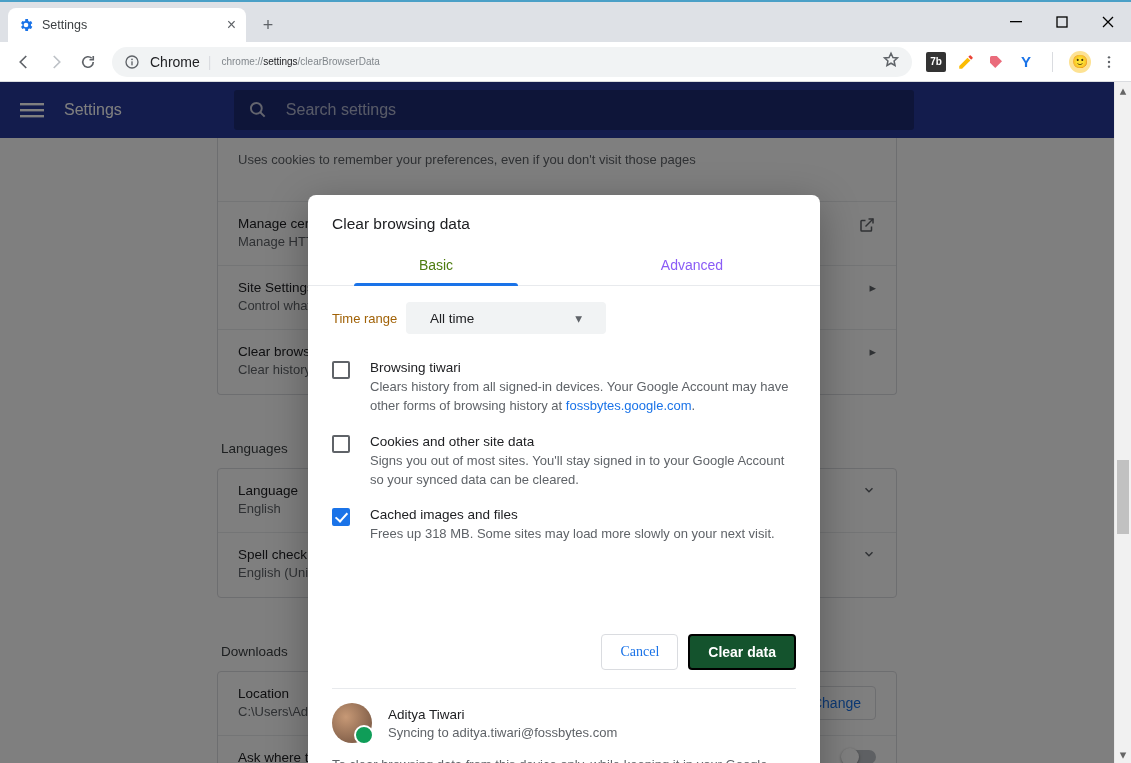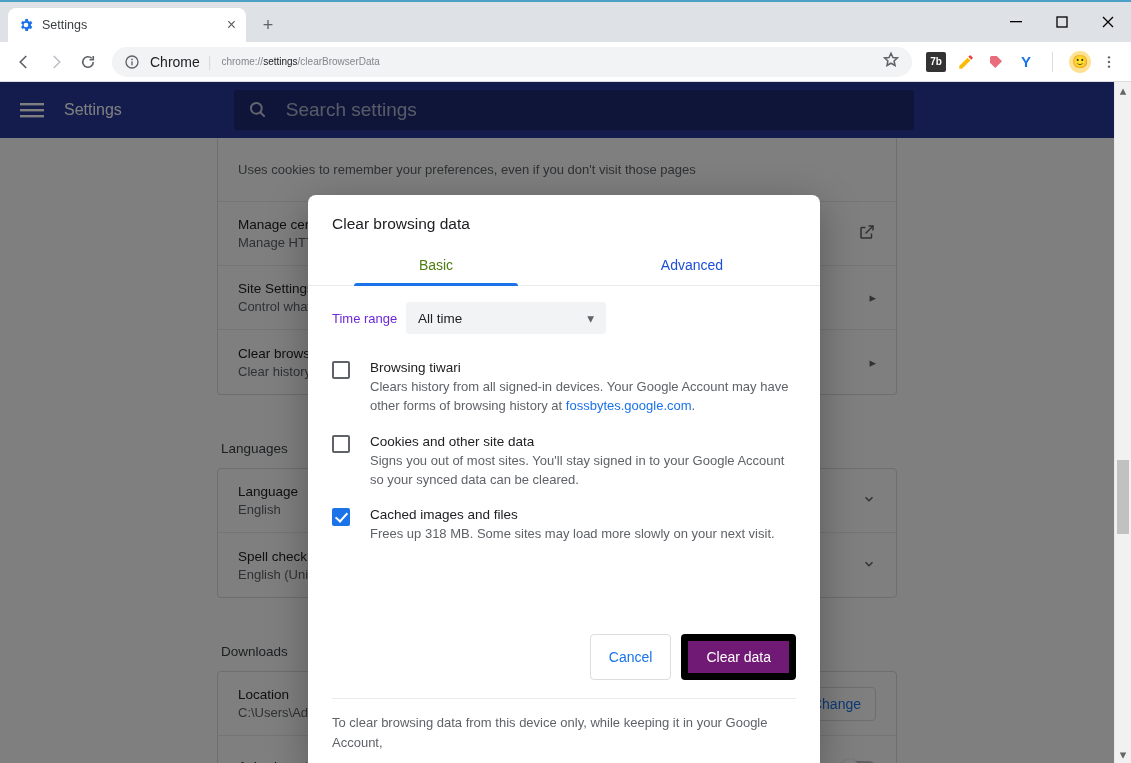--- a/index.html
+++ b/index.html
@@ -98,21 +98,21 @@
   .search-box {
     margin-left: 112px;
     width: 680px;
     height: 40px;
     background: rgba(0,0,0,0.25);
     border-radius: 3px;
     display:flex;
     align-items:center;
     padding:0 14px;
     color: rgba(255,255,255,0.65);
-    font-size:19px;
+    font-size:16px;
   }
   .search-box svg { width:20px; height:20px; margin-right:18px; }
   
   .settings-body {
     padding: 0;
     background:#fff;
     position:relative;
   }
   .settings-card-wrap {
     width: 680px;
@@ -121,21 +121,21 @@
   .card {
     border: 1px solid #dadce0;
     border-radius: 4px;
     margin-bottom: 24px;
   }
   .row {
     min-height: 64px;
     padding: 14px 20px;
     border-bottom: 1px solid #e8eaed;
     display:flex;
-    align-items:center;
+    align-items:flex-start;
     color:#202124;
     font-size:13px;
   }
   .row:last-child { border-bottom:none;}
   .row .text { flex:1; }
   .row .text .title { font-size:13.5px; color:#202124; margin-bottom:3px;}
   .row .text .sub { font-size:13px; color:#5f6368; }
   .row .chev { color:#5f6368; }
   .row .ext-link { color:#5f6368;}
   .section-h { font-size:13.5px; color:#3c4043; padding: 22px 0 12px 4px; font-weight:500;}
@@ -155,39 +155,39 @@
     top: 113px;
     background:#fff;
     border-radius: 8px;
     box-shadow: 0 10px 40px rgba(0,0,0,0.3);
     overflow:hidden;
     font-size:13px;
     color:#202124;
   }
   .dlg-title { font-size:15.5px; padding: 20px 24px 14px; color:#202124;}
   .dlg-tabs { display:flex; border-bottom:1px solid #e8eaed;}
-  .dlg-tab { flex:1; text-align:center; padding: 10px 0 12px; font-size:14px; color:#1d4ed8; position:relative;}
+  .dlg-tab { flex:1; text-align:center; padding: 10px 0 12px; font-size:14px; color:#8b5cf6; position:relative;}
   .dlg-tab.active { color:#4d7c0f; }
   .dlg-tab.active::after { content:''; position:absolute; left:18%; right:18%; bottom:-1px; height:3px; background:#1a73e8; border-radius:3px 3px 0 0;}
   .dlg-body { padding: 16px 24px 8px;}
   .time-row { display:flex; align-items:center; margin-bottom: 18px;}
-  .time-label { font-size:13px; color:#6d28d9; width:74px;}
-  .time-select { background:#f1f3f4; border-radius:4px; padding: 8px 12px; width:200px; display:flex; align-items:center; justify-content:space-between; font-size:13.5px; color:#202124;}
+  .time-label { font-size:13px; color:#a16207; width:74px;}
+  .time-select { background:#f1f3f4; border-radius:4px; padding: 8px 24px; width:200px; display:flex; align-items:center; justify-content:space-between; font-size:13.5px; color:#202124;}
   .time-select .caret { color:#5f6368;}
   .opt { display:flex; padding: 8px 0 10px; }
   .checkbox { width:18px; height:18px; border:2px solid #5f6368; border-radius:2px; margin-right:20px; margin-top:1px; flex-shrink:0; position:relative;}
   .checkbox.checked { background:#1a73e8; border-color:#1a73e8;}
   .checkbox.checked::after { content:''; position:absolute; left:4px; top:0px; width:5px; height:10px; border:solid #fff; border-width:0 2.5px 2.5px 0; transform:rotate(42deg);}
   .opt .ot { font-size:13.5px; color:#202124; margin-bottom:3px;}
   .opt .od { font-size:13px; color:#5f6368; line-height:1.45;}
   .opt .od a, .link { color:#1a73e8; text-decoration:none;}
   .dlg-actions { display:flex; justify-content:flex-end; gap:10px; padding: 72px 24px 18px;}
   .btn { font-size:14px; padding: 8px 18px; border-radius:4px; }
-  .btn-cancel { background:#fff; border:1px solid #dadce0; color:#1a73e8;}
-  .btn-primary { background:#701a75; border:7px solid #000000; color:#fff; font-weight:400;}
+  .btn-cancel { background:#fff; border:1px solid #dadce0; color:#1a73e8;font-family:Liberation Serif, serif;}
+  .btn-primary { background:#14532d; border:2px solid #000000; color:#fff; font-weight:700;}
   .dlg-footer { border-top:1px solid #e8eaed; margin: 0 24px; padding: 14px 0 20px;}
   .user-row { display:flex; align-items:center; margin-bottom:12px;}
   .user-avatar { width:40px; height:40px; border-radius:50%; background: radial-gradient(circle at 35% 35%, #c79976, #6b4c3a); margin-right:16px; position:relative;}
   .user-avatar::after{ content:''; position:absolute; right:-2px; bottom:-2px; width:16px; height:16px; border-radius:50%; background:#0f9d58; border:2px solid #fff;}
   .user-name { font-size:13.5px; color:#202124;}
   .user-sync { font-size:13px; color:#5f6368; margin-top:3px;}
   .footer-note { font-size:13px; color:#5f6368; line-height:1.5;}
 </style>
 </head>
 <body>
@@ -418,20 +418,27 @@
           </div>
         </div>
       </div>
 
       <div class="dlg-actions">
         <button class="btn btn-cancel">Cancel</button>
         <button class="btn btn-primary">Clear data</button>
       </div>
 
       <div class="dlg-footer">
+        <div class="user-row">
+          <div class="user-avatar"></div>
+          <div>
+            <div class="user-name">Aditya Tiwari</div>
+            <div class="user-sync">Syncing to aditya.tiwari@fossbytes.com</div>
+          </div>
+        </div>
         <div class="footer-note">
           <span>To clear browsing data from this device only, while keeping it in your Google Account, </span>
         </div>
       </div>
     </div>
 
   </div>
 
   <div class="vscroll">
     <div class="arrow up">▴</div>

